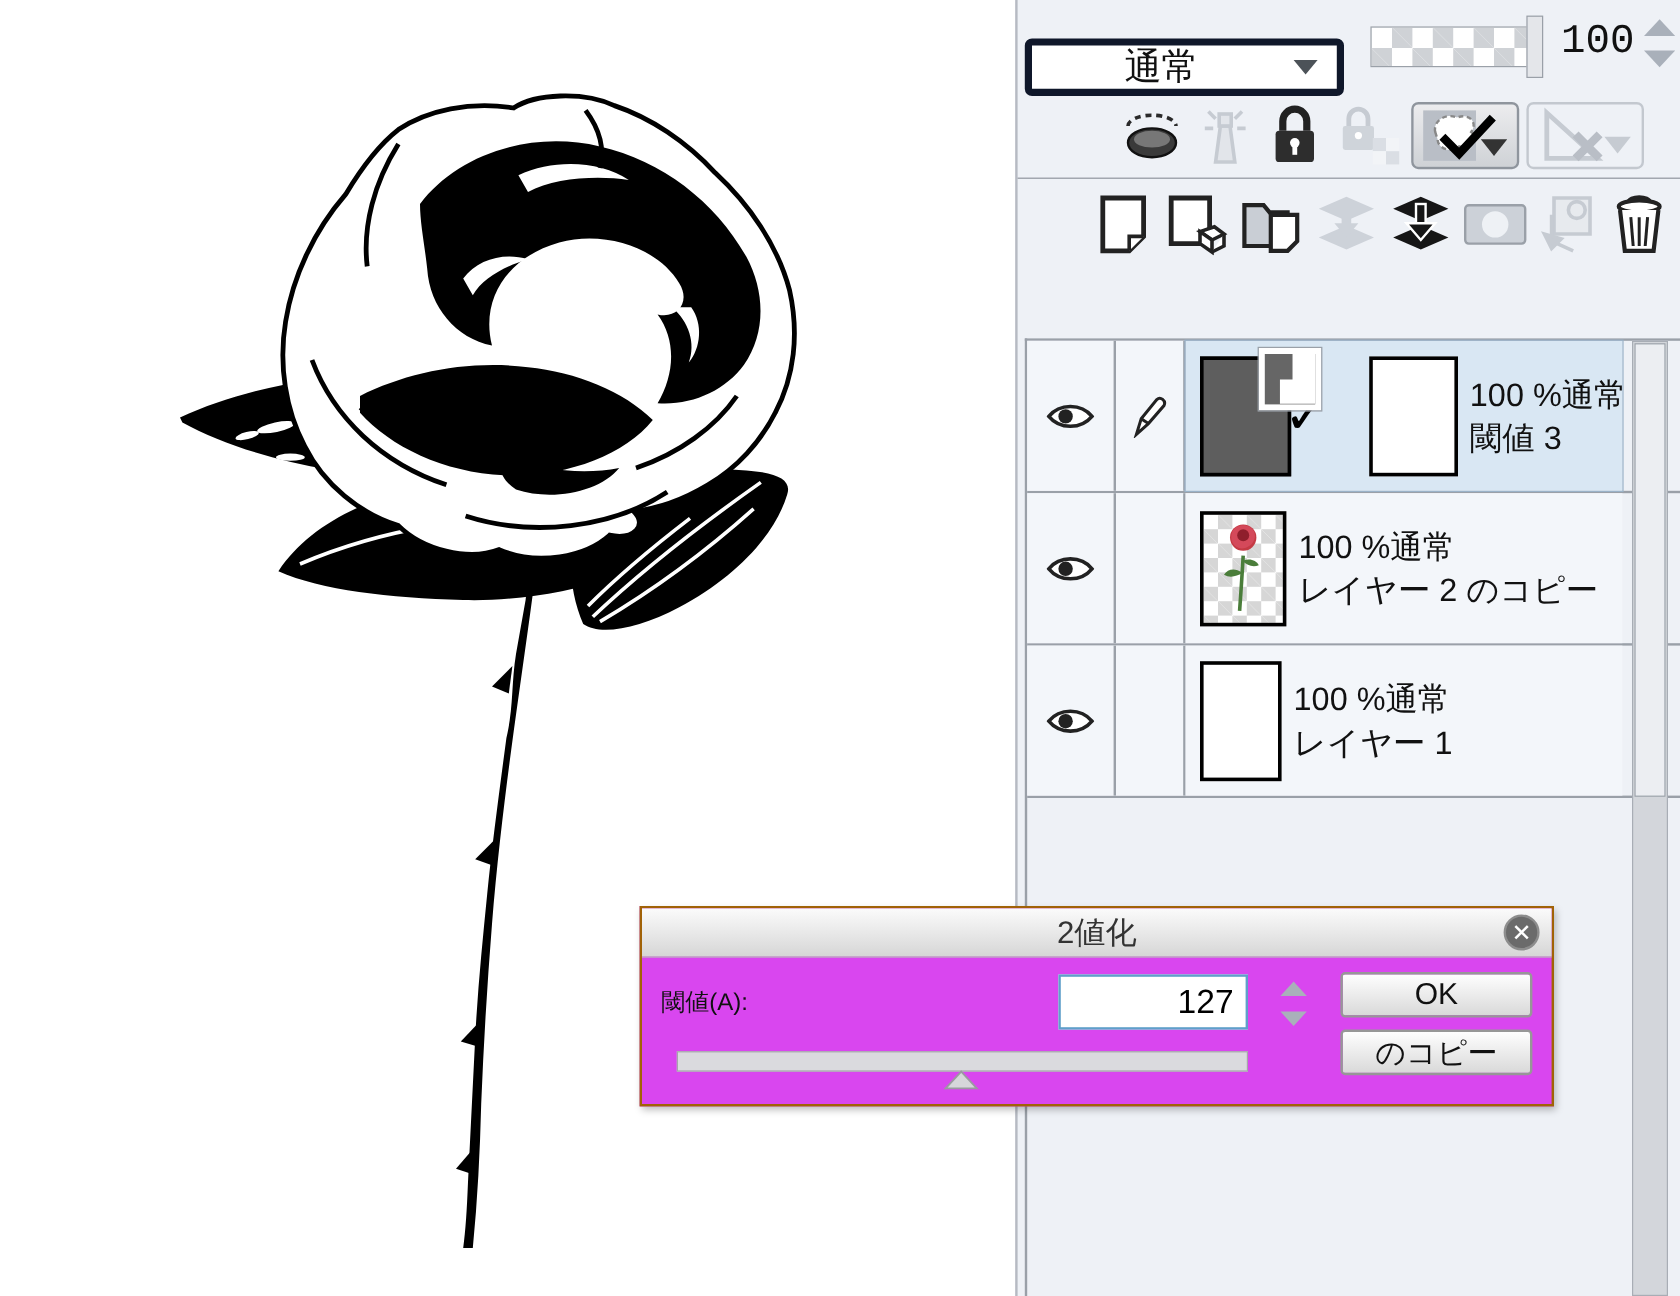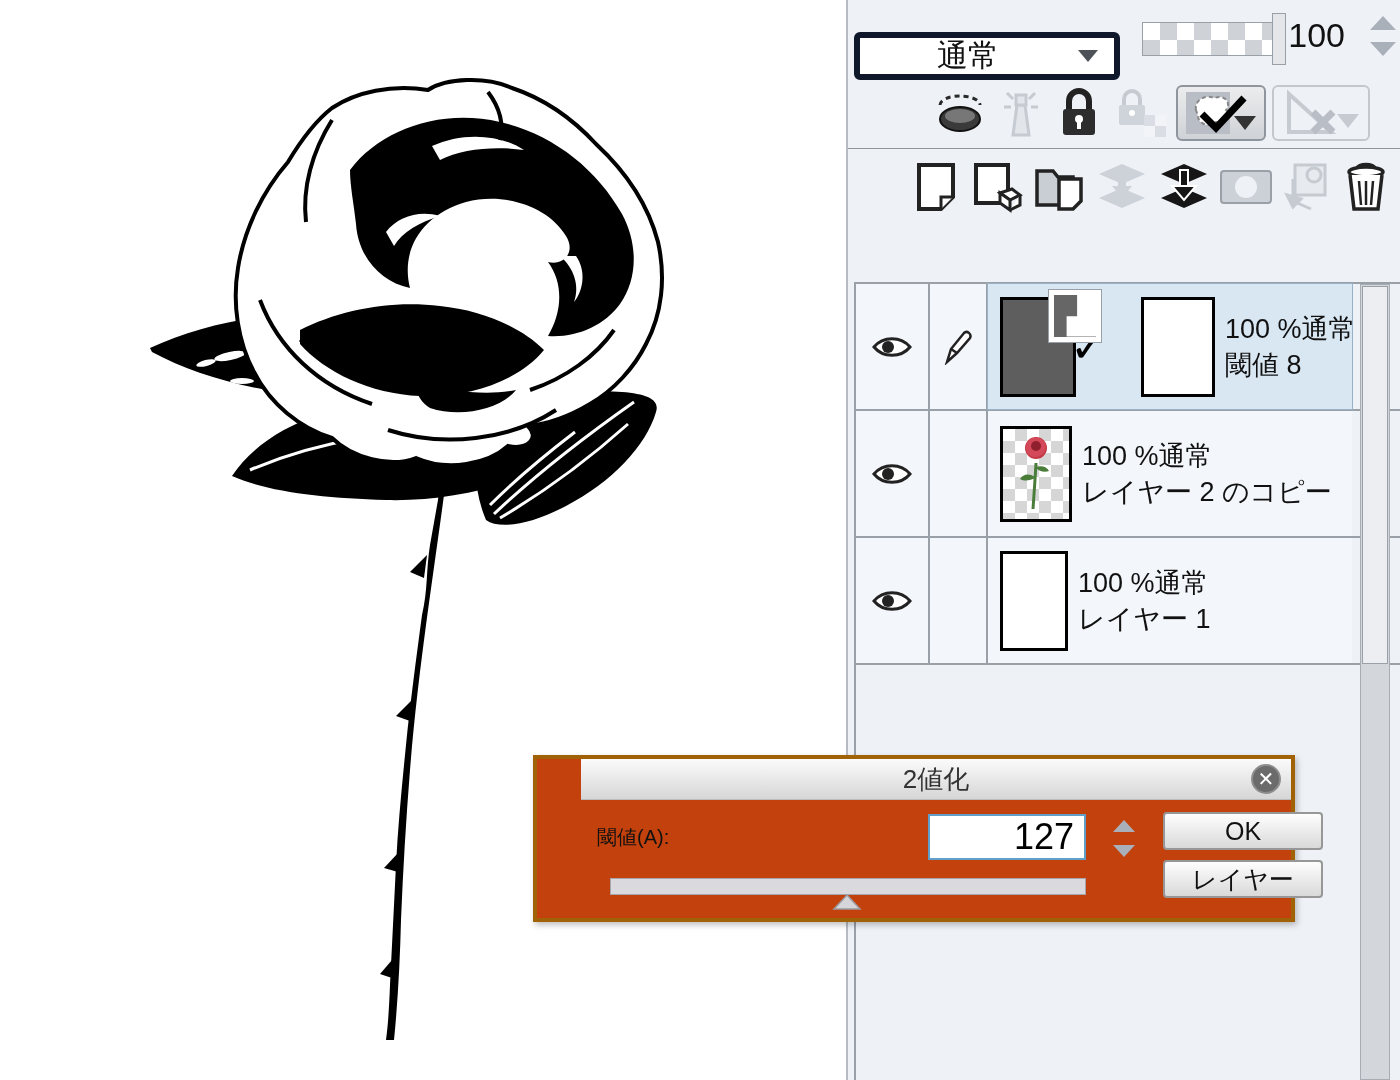--- a/index.html
+++ b/index.html
@@ -25,21 +25,21 @@
                 border:6px solid #0f172a;border-radius:6px;display:flex;align-items:center;box-sizing:border-box;margin-top:24px;}
   .blend-select .val{flex:1;text-align:center;font-size:31px;}
   .blend-select .arr{margin-right:14px;}
   .op-slider{position:absolute;left:294px;top:22px;width:136px;height:34px;border:1px solid #9aa0a8;
              background:#fff;
              background-image:linear-gradient(45deg,#cfd2d6 25%,transparent 25%,transparent 75%,#cfd2d6 75%),
                               linear-gradient(45deg,#cfd2d6 25%,transparent 25%,transparent 75%,#cfd2d6 75%);
              background-size:34px 34px;background-position:0 0,17px 17px;box-sizing:border-box;}
   .op-handle{position:absolute;left:424px;top:13px;width:14px;height:52px;background:#e4e6ea;
              border:1px solid #9aa0a8;box-sizing:border-box;}
-  .op-val{position:absolute;left:431px;top:16px;width:66px;font-size:34px;text-align:right;}
+  .op-val{position:absolute;left:448px;top:16px;width:66px;font-size:34px;text-align:right;font-family:Liberation Mono, monospace;}
   .op-spin{position:absolute;left:520px;top:14px;display:flex;flex-direction:column;gap:8px;}
   .prop-row{position:relative;height:70px;display:flex;align-items:center;padding-left:79px;box-sizing:border-box;}
   .prop-row .pi{display:flex;align-items:center;justify-content:center;}
   .mini-btn{border:2px solid #8f959d;border-radius:6px;background:linear-gradient(#ececee,#cfd2d6);height:56px;box-sizing:border-box;}
   .mini-btn.ghost{border-color:#c3c8cf;background:#eef1f6;}
   .action-row{position:relative;height:76px;border-top:1px solid #8f959d;display:flex;align-items:center;
               padding-left:59px;gap:4px;box-sizing:border-box;}
   .action-row .ai{width:58px;display:flex;align-items:center;justify-content:center;}
   
   .layer-list{position:absolute;left:6px;top:282px;right:0;bottom:0;border-left:2px solid #9aa0a8;
@@ -62,32 +62,32 @@
           background-size:24px 24px;background-position:0 0,12px 12px;
           display:flex;align-items:center;justify-content:center;}
   .t-white{width:68px;height:100px;background:#fff;border:3px solid #000;}
   .chk{font-size:44px;font-weight:bold;color:#000;margin-left:-16px;line-height:1;}
   .ltxt{display:flex;flex-direction:column;gap:0;min-width:0;}
   .ltxt .l1,.ltxt .l2{font-size:27px;white-space:nowrap;}
   
   .vscroll{position:absolute;top:284px;bottom:0;left:512px;width:30px;background:#d3d6db;border:1px solid #a8adb5;box-sizing:border-box;}
   .vthumb{position:absolute;left:1px;right:1px;top:1px;height:378px;background:#eceef2;border:1px solid #9aa0a8;box-sizing:border-box;}
   
-  .dialog{position:absolute;left:533px;top:755px;width:762px;height:167px;background:#c2410c;
-          border:4px solid #a16207;box-shadow:2px 3px 6px rgba(0,0,0,.25);box-sizing:border-box;z-index:10;padding-left:44px;}
+  .dialog{position:absolute;left:533px;top:755px;width:762px;height:167px;background:#d946ef;
+          border:2px solid #a16207;box-shadow:2px 3px 6px rgba(0,0,0,.25);box-sizing:border-box;z-index:10;}
   .d-title{position:relative;height:40px;background:linear-gradient(#fbfbfb,#d6d6d6);
            border-bottom:1px solid #bbb;display:flex;align-items:center;justify-content:center;}
   .d-title .t{font-size:26px;color:#333;}
   .d-close{position:absolute;right:10px;top:5px;width:30px;height:30px;border-radius:50%;
            background:#6b6b6b;border:2px solid #8d8d8d;color:#fff;display:flex;align-items:center;
            justify-content:center;font-size:20px;font-weight:bold;box-sizing:border-box;}
   .d-body{position:relative;height:123px;}
   .d-label{position:absolute;left:16px;top:24px;font-size:20px;}
   .d-input{position:absolute;left:347px;top:14px;width:158px;height:46px;border:2px solid #5f9fca;
-           background:#fff;font-size:36px;text-align:right;padding:0 10px;box-sizing:border-box;
+           background:#fff;font-size:28px;text-align:right;padding:0 10px;box-sizing:border-box;
            font-family:"Liberation Sans","DejaVu Sans",sans-serif;}
   .d-spin{position:absolute;left:530px;top:18px;display:flex;flex-direction:column;gap:9px;}
   .d-btn{position:absolute;left:582px;width:160px;height:38px;background:linear-gradient(#fefefe,#d9d9d9);
          border:2px solid #979797;border-radius:4px;font-size:25px;display:flex;align-items:center;
          justify-content:center;box-sizing:border-box;}
   .d-ok{top:12px;} .d-cancel{top:60px;}
   .d-track{position:absolute;left:29px;top:78px;width:476px;height:17px;background:#dadade;
            border:1px solid #a5a5ab;box-sizing:border-box;}
   .d-handle{position:absolute;top:14px;left:49.8%;transform:translateX(-50%);}
 </style>
@@ -333,21 +333,21 @@
         <div class="c-main">
           <div class="thumb t-adj">
             <div class="ovl">
                 <div class="step"></div>
               </div>
           </div>
           <span class="chk">✓</span>
           <div class="thumb t-mask"></div>
           <div class="ltxt">
             <span class="l1">100 %通常</span>
-            <span class="l2">閾値 8</span>
+            <span class="l2">閾値 3</span>
           </div>
         </div>
       </div>
 
       <div class="lrow">
         <div class="c-eye">
           <svg width="40" height="28" viewBox="0 0 40 28">
             <path d="M2 14 C11 3 29 3 38 14 C29 25 11 25 2 14 Z" fill="#fff" stroke="#222" stroke-width="3"></path>
             <circle cx="16" cy="14" r="6" fill="#222"></circle>
           </svg>
@@ -409,21 +409,21 @@
             <path d="M13 2 L24 14 L2 14 Z" fill="#a9b0ba"></path>
           </svg>
         <svg width="26" height="16" viewBox="0 0 26 16">
             <path d="M2 2 L24 2 L13 14 Z" fill="#a9b0ba"></path>
           </svg>
       </div>
       <div class="d-btn d-ok">
         <span>OK</span>
       </div>
       <div class="d-btn d-cancel">
-        <span>レイヤー</span>
+        <span>のコピー</span>
       </div>
       <div class="d-track">
         <div class="d-handle" style="left: 49.8%;">
           <svg width="30" height="18" viewBox="0 0 30 18">
             <polygon points="15,2 28,16 2,16" fill="#d6d6da" stroke="#9a9aa0" stroke-width="1.5"></polygon>
           </svg>
         </div>
       </div>
     </div>
   </div>

